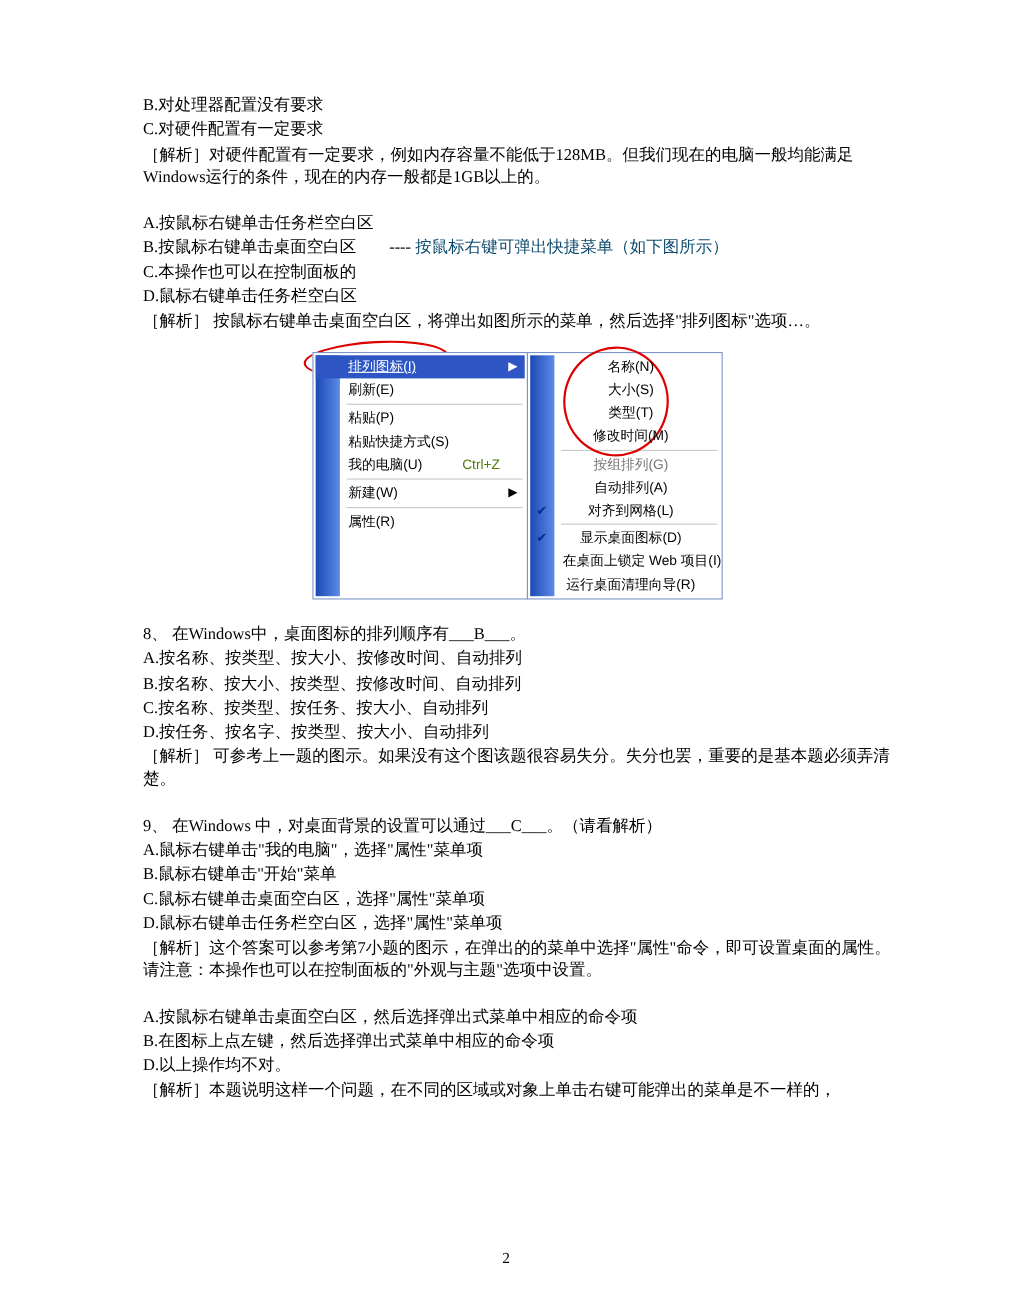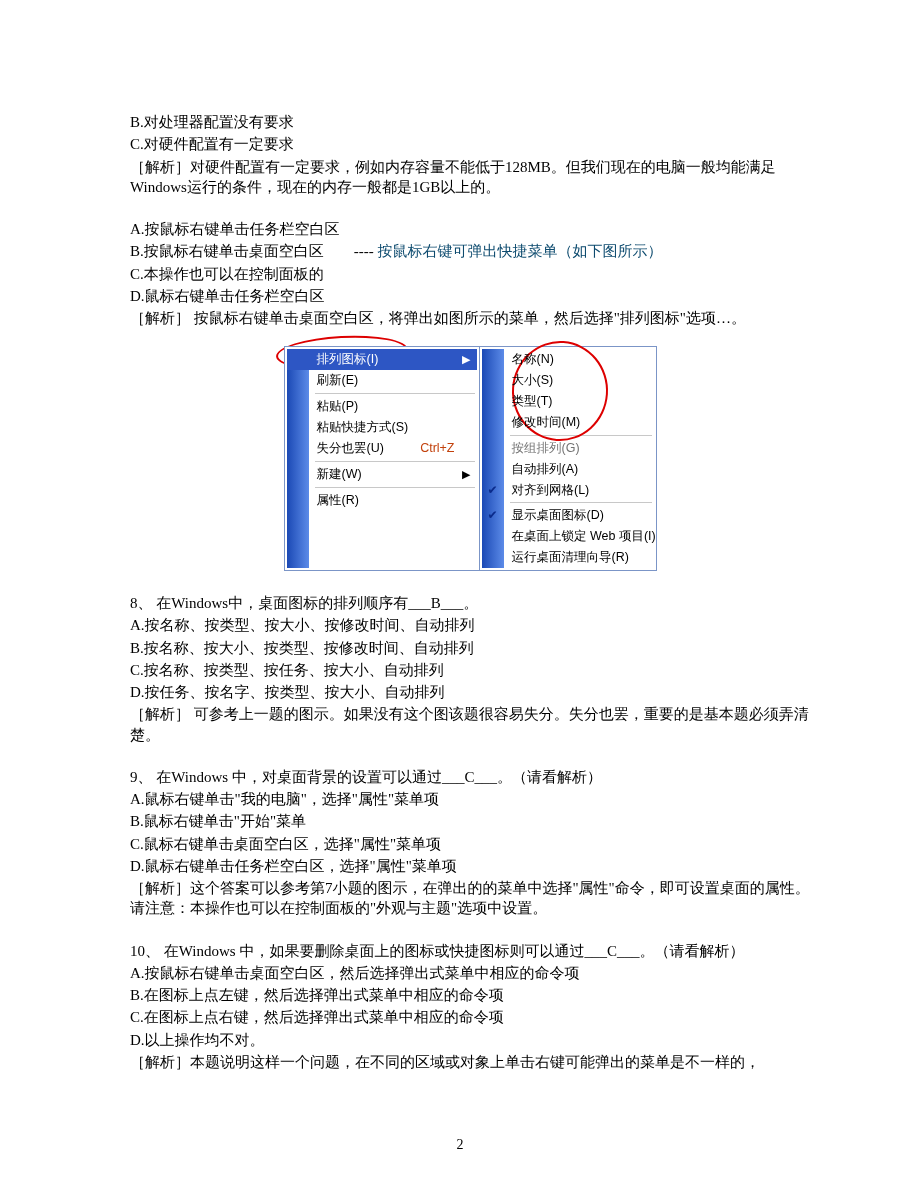--- a/index.html
+++ b/index.html
@@ -7,21 +7,21 @@
     padding: 0;
     background: #fff;
     font-family: "SimSun", "宋体", serif;
     font-size: 15px;
     color: #000;
     line-height: 1.35;
   }
   .page {
     width: 920px;
     min-height: 1191px;
-    padding: 110px 110px 40px 130px;
+    padding: 84px 110px 40px 130px;
     box-sizing: border-box;
     position: relative;
   }
   .para { margin: 2px 0; }
   .spacer { height: 18px; }
   .blue { color: #0c4a6e; }
   .pagenum {
     position: absolute;
     bottom: 36px;
     left: 0; right: 0;
@@ -41,45 +41,46 @@
     font-family: "Tahoma","SimSun",sans-serif;
     font-size: 12.5px;
   }
   .menu {
     background: #fff;
     border: 1px solid #7b95c7;
     padding: 2px;
     position: relative;
   }
   .menu-left { width: 190px; }
-  .menu-right { width: 172px; margin-left: -1px; }
+  .menu-right { width: 172px; margin-left: -1px; text-align: center; }
   .bluecol {
     position: absolute;
     left: 2px; top: 2px; bottom: 2px;
     width: 22px;
     background: linear-gradient(to right,#1b49b5,#5c8be8);
   }
   .mitem {
     position: relative;
     padding: 2px 18px 2px 30px;
     white-space: nowrap;
   }
   .mitem.sel {
     background: #2d56c4;
     color: #fff;
+    text-decoration: underline;
   }
   .mitem .arw {
     position: absolute;
     right: 6px; top: 3px;
     font-size: 11px;
   }
   .mitem .sc {
     position: absolute;
     right: 22px;
-    color: #c2410c;
+    color: #4d7c0f;
   }
   .mitem.disabled { color: #737373; }
   .msep {
     height: 0;
     border-top: 1px solid #c8c8c8;
     margin: 2px 2px 2px 28px;
   }
   .chk {
     position: absolute;
     left: 6px;
@@ -125,21 +126,21 @@
         <div class="bluecol"></div>
         <div class="mitem sel">
           <span>排列图标(I)</span>
           <span class="arw">▶</span>
         </div>
         <div class="mitem">刷新(E)</div>
         <div class="msep"></div>
         <div class="mitem">粘贴(P)</div>
         <div class="mitem">粘贴快捷方式(S)</div>
         <div class="mitem">
-          <span>失分也罢(U)</span>
+          <span>我的电脑(U)</span>
           <span class="sc">Ctrl+Z</span>
         </div>
         <div class="msep"></div>
         <div class="mitem">
           <span>新建(W)</span>
           <span class="arw">▶</span>
         </div>
         <div class="msep"></div>
         <div class="mitem">属性(R)</div>
       </div>
@@ -180,21 +181,19 @@
 
   <div class="para">9、 在Windows 中，对桌面背景的设置可以通过___C___。（请看解析）</div>
   <div class="para">A.鼠标右键单击"我的电脑"，选择"属性"菜单项</div>
   <div class="para">B.鼠标右键单击"开始"菜单</div>
   <div class="para">C.鼠标右键单击桌面空白区，选择"属性"菜单项</div>
   <div class="para">D.鼠标右键单击任务栏空白区，选择"属性"菜单项</div>
   <div class="para">［解析］这个答案可以参考第7小题的图示，在弹出的的菜单中选择"属性"命令，即可设置桌面的属性。请注意：本操作也可以在控制面板的"外观与主题"选项中设置。</div>
 
   <div class="spacer"></div>
 
-  <div class="para">10、 在Windows 中，如果要删除桌面上的图标或快捷图标则可以通过___C___。（请看解析）</div>
   <div class="para">A.按鼠标右键单击桌面空白区，然后选择弹出式菜单中相应的命令项</div>
   <div class="para">B.在图标上点左键，然后选择弹出式菜单中相应的命令项</div>
-  <div class="para">C.在图标上点右键，然后选择弹出式菜单中相应的命令项</div>
   <div class="para">D.以上操作均不对。</div>
   <div class="para">［解析］本题说明这样一个问题，在不同的区域或对象上单击右键可能弹出的菜单是不一样的，</div>
 
   <div class="pagenum">2</div>
 </div>
 
 </body></html>

